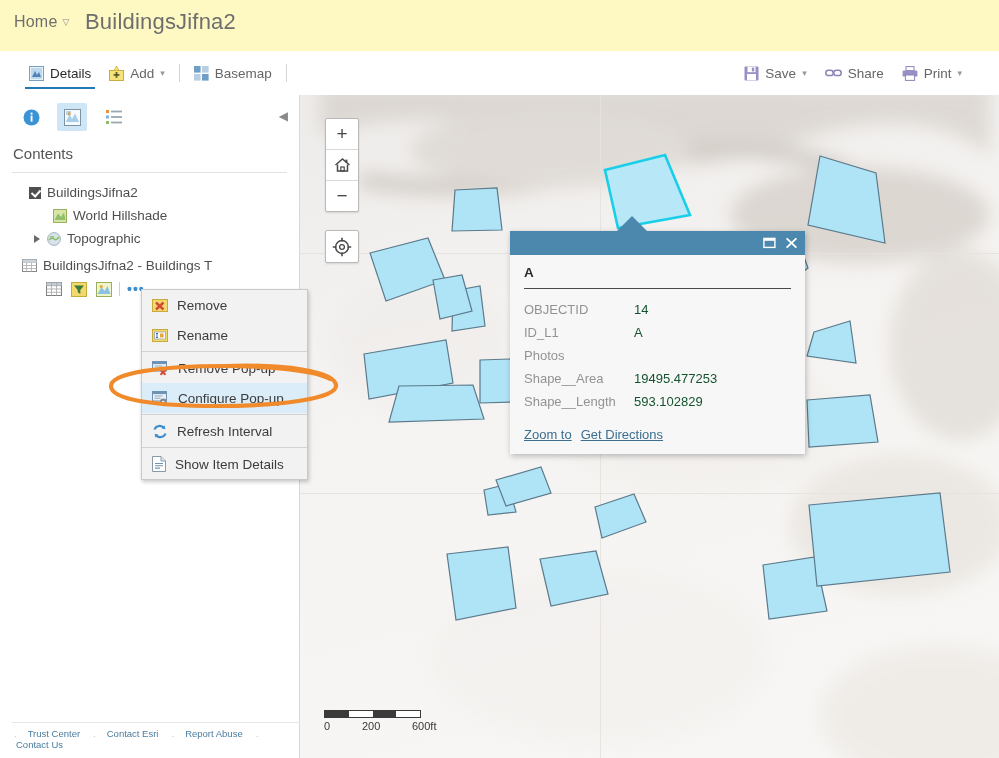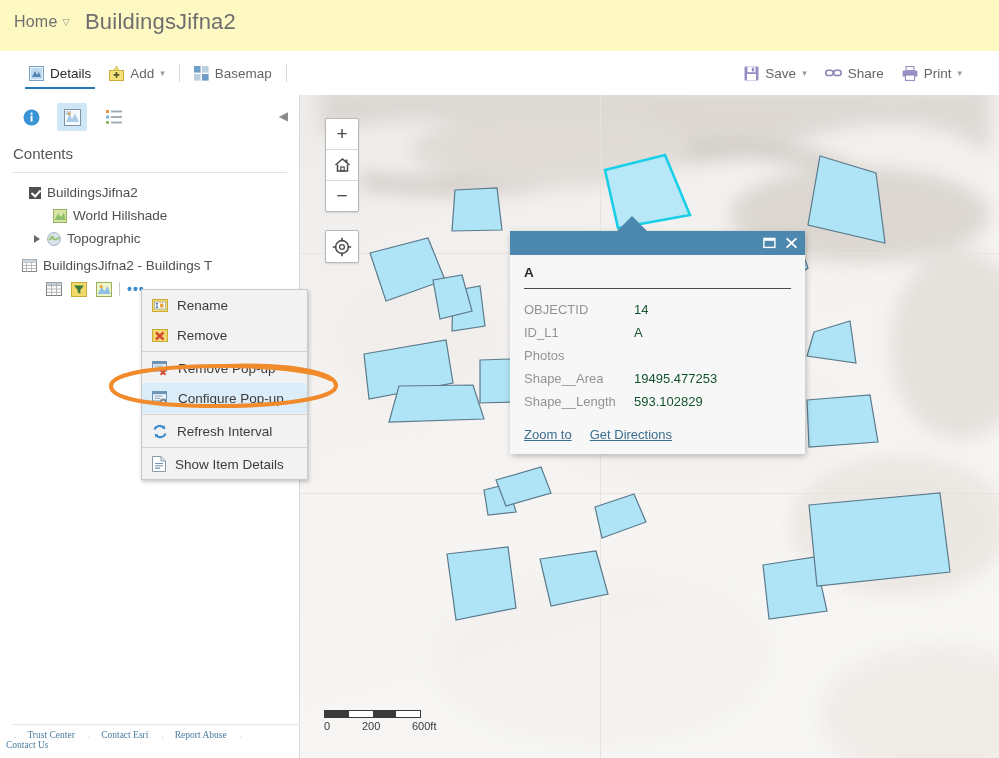--- a/index.html
+++ b/index.html
@@ -121,21 +121,21 @@
   .ctx-div{height:1px;background:#d2d2d2;margin:1px 0;}
 
   
   .highlight-ellipse{
     position:absolute;left:108px;top:363px;width:232px;height:46px;
     z-index:45;pointer-events:none;
   }
 
   
   .footer{
-    position:absolute;left:0;bottom:0;width:324px;padding:6px 0 8px 0;font-family:Liberation Serif, serif;
+    position:absolute;left:0;bottom:0;width:324px;padding:6px 0 8px 0;
   }
   .footer .fline{font-size:9.5px;color:#5b7d93;padding-left:14px;white-space:nowrap;}
   .footer a{color:#4a7b9d;text-decoration:none;margin-right:13px;}
   .footer .dot{color:#b9c6cf;margin-right:11px;}
   .footer-rule{position:absolute;left:12px;right:10px;top:0;height:1px;background:#e6e6e6;}
 
   
   .map{
     position:absolute;left:300px;top:95px;width:699px;height:663px;
     overflow:hidden;background:#f3f1ef;
@@ -184,21 +184,21 @@
     font-size:13.5px;color:#2b2b2b;font-weight:bold;padding-bottom:8px;
     border-bottom:1px solid #4a4a4a;
   }
   .attr-table{width:100%;border-collapse:collapse;margin-top:9px;}
   .attr-table td{
     font-size:13px;padding:4px 0;vertical-align:top;
   }
   .attr-k{color:#939393;width:110px;white-space:nowrap;}
   .attr-v{color:#14532d;}
   .popup-actions{
-    padding:14px 14px 12px 14px;display:flex;gap:18px;
+    padding:14px 14px 12px 14px;display:flex;gap:9px;
   }
   .popup-actions a{
     font-size:13px;color:#3b6e8f;text-decoration:underline;cursor:pointer;
   }
   .popup-tail{
     position:absolute;left:106px;top:-15px;width:0;height:0;
     border-left:16px solid transparent;border-right:16px solid transparent;
     border-bottom:16px solid #4c87ad;
   }
 </style>
@@ -400,48 +400,48 @@
         <span class="lt-sep"></span>
         <span class="dots">•••</span>
       </div>
     </div>
 
     <div class="footer">
       <div class="footer-rule"></div>
       <div class="fline">
         <span class="dot">.</span><a>Trust Center</a><span class="dot">.</span><a>Contact Esri</a><span class="dot">.</span><a>Report Abuse</a><span class="dot">.</span>
       </div>
-      <div class="fline" style="padding-left:6px">
+      <div class="fline" style="padding-left:16px">
         <a>Contact Us</a>
       </div>
     </div>
   </div>
 
   <div class="ctxmenu">
+
+    <div class="ctx-item">
+      <span class="ico">
+        <svg width="16" height="15" viewBox="0 0 16 15">
+          <rect x="0.5" y="1.5" width="15" height="12" fill="#f2d96b" stroke="#c6ab3b"></rect>
+          <path d="M4 4.5 L11.5 11.5 M11.5 4.5 L4 11.5" stroke="#d34b36" stroke-width="2.4"></path>
+        </svg>
+      </span>
+      <span class="clbl">Remove</span>
+    </div>
 
     <div class="ctx-item">
       <span class="ico">
         <svg width="16" height="15" viewBox="0 0 16 15">
           <rect x="0.5" y="1.5" width="15" height="12" fill="#f2d96b" stroke="#c6ab3b"></rect>
           <rect x="2.5" y="4" width="11" height="7" fill="#fff" stroke="#9aa7b1" stroke-width="0.8"></rect>
           <path d="M5 5.5 v4 M4 5.5 h2 M4 9.5 h2" stroke="#3a6fa8" stroke-width="1"></path>
           <rect x="8" y="5.5" width="3.5" height="4" fill="#e8a23c"></rect>
         </svg>
       </span>
       <span class="clbl">Rename</span>
-    </div>
-
-    <div class="ctx-item">
-      <span class="ico">
-        <svg width="16" height="15" viewBox="0 0 16 15">
-          <rect x="0.5" y="1.5" width="15" height="12" fill="#f2d96b" stroke="#c6ab3b"></rect>
-          <path d="M4 4.5 L11.5 11.5 M11.5 4.5 L4 11.5" stroke="#d34b36" stroke-width="2.4"></path>
-        </svg>
-      </span>
-      <span class="clbl">Remove</span>
     </div>
 
     <div class="ctx-div"></div>
 
     <div class="ctx-item">
       <span class="ico">
         <svg width="17" height="15" viewBox="0 0 17 15">
           <rect x="0.5" y="0.5" width="14" height="9.5" fill="#eaf2f9" stroke="#6f93b5"></rect>
           <rect x="0.5" y="0.5" width="14" height="2.6" fill="#6f93b5"></rect>
           <path d="M2.5 5 h8 M2.5 7.2 h6" stroke="#8fa8bd" stroke-width="1.1"></path>

